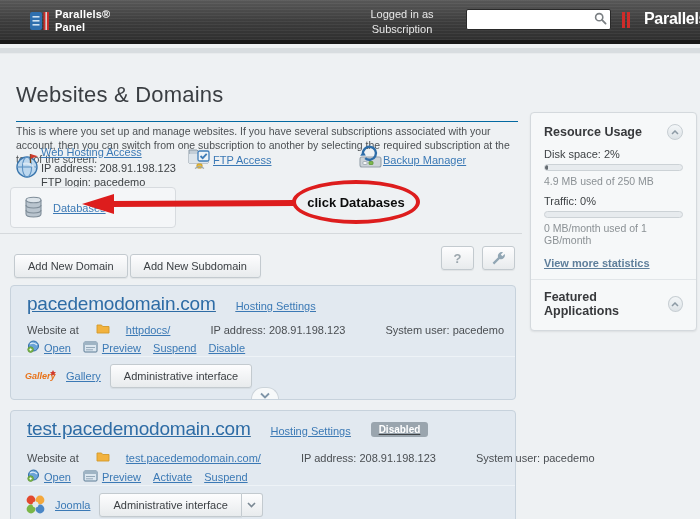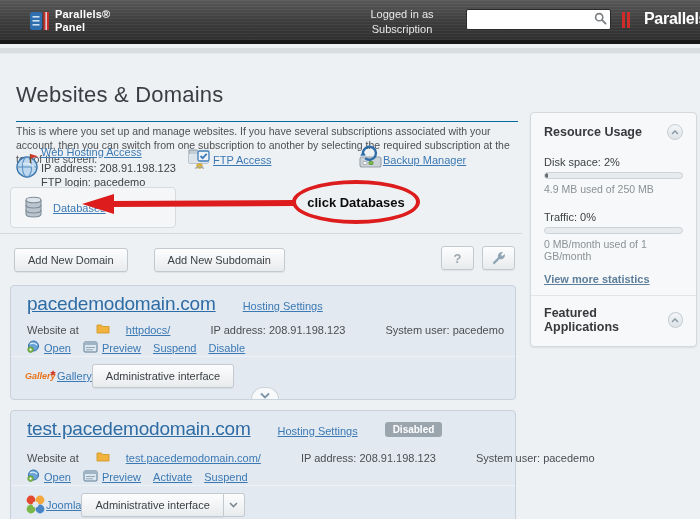--- a/index.html
+++ b/index.html
@@ -74,47 +74,47 @@
   .ann-arrow { position:absolute; left:80px; top:191px; z-index:5; }
 
   
   .btn {
     display:inline-flex; align-items:center; justify-content:center;
     background:linear-gradient(#fdfdfe, #e8ebed);
     border:1px solid #c3cacf; border-radius:3px;
     color:#3b3f43; font-size:11px; padding:0 13px; height:24px; cursor:pointer;
     box-shadow:0 1px 1px rgba(0,0,0,.06);
   }
-  .actions-row { position:absolute; left:14px; top:248px; display:flex; gap:26px; }
+  .actions-row { position:absolute; left:14px; top:254px; display:flex; gap:2px; }
   .util-btns { position:absolute; left:441px; top:246px; display:flex; gap:8px; }
   .util-btns .btn { width:33px; padding:0; }
   .help-q { color:#9ba6ad; font-weight:bold; font-size:13px; }
 
   
   .card {
     position:absolute; left:10px; width:506px;
     background:#e2e9f0; border:1px solid #c7d2dc; border-radius:4px;
   }
   .card1 { top:285px; height:115px; }
   .card2 { top:410px; height:120px; }
-  .title-row { position:absolute; left:16px; top:7px; display:flex; align-items:baseline; gap:27px; white-space:nowrap; }
+  .title-row { position:absolute; left:16px; top:7px; display:flex; align-items:baseline; gap:20px; white-space:nowrap;text-decoration:underline; }
   .domain-title { font-size:19px; color:#2e6ca5; text-decoration:underline; font-weight:normal; letter-spacing:-.2px; }
   .hs-link { font-size:11px; }
   .badge {
     background:#9aa5ae; color:#fff; font-size:10px; font-weight:bold;
     border-radius:3px; padding:2px 8px; position:relative; top:-2px;
   }
   .info-row { position:absolute; left:16px; display:flex; align-items:center; font-size:11px; color:#4a4e52; white-space:nowrap;gap:12px; }
   .info-row .gap { width:16px; }
   .info-row .ficon { margin:0 4px 0 5px; }
   .links-row { position:absolute; left:16px; display:flex; align-items:center; gap:12px; font-size:11px; }
   .links-row .with-icon { display:inline-flex; align-items:center; gap:4px; }
   .app-row {
     position:absolute; left:0; right:0; border-top:1px solid #eef3f7;
-    display:flex; align-items:center; padding:7px 14px 0 14px;
+    display:flex; align-items:center; gap:9px; padding:7px 14px 0 14px;
   }
   .split-btn { display:inline-flex; }
   .split-btn .btn { border-radius:3px 0 0 3px; }
   .split-btn .seg {
     width:21px; height:24px; border:1px solid #c3cacf; border-left:none;
     border-radius:0 3px 3px 0; background:linear-gradient(#fdfdfe,#e8ebed);
     display:flex; align-items:center; justify-content:center; cursor:pointer;
   }
   .expander {
     position:absolute; left:240px; bottom:0; width:28px; height:12px;
@@ -128,21 +128,21 @@
     background:#f6f8f9; border:1px solid #d4d9dd; border-radius:4px;
     box-shadow:0 1px 2px rgba(0,0,0,.08); padding:11px 13px 12px 13px;
   }
   .panel-head { display:flex; align-items:center; justify-content:space-between; }
   .panel-title { font-size:12.5px; font-weight:bold; color:#37393c; }
   .toggle {
     width:16px; height:16px; border-radius:50%; cursor:pointer;
     background:linear-gradient(#f3f6f8,#dde3e7); border:1px solid #c7ced3;
     display:flex; align-items:center; justify-content:center;
   }
-  .metric-label { margin-top:16px; font-size:11px; color:#3e4245; }
+  .metric-label { margin-top:8px; font-size:11px; color:#3e4245; }
   .bar { margin-top:4px; height:7px; background:#e7ebee; border:1px solid #ccd2d6; border-radius:4px; overflow:hidden; }
   .bar .fill { height:100%; background:#646b71; border-radius:3px; }
   .metric-detail { margin-top:4px; font-size:10.5px; color:#8b9195; }
   .more-link { display:inline-block; margin-top:11px; font-size:11px; }
   .panel-divider { margin:10px -13px; height:1px; background:#e1e5e8; }
 </style>
 </head>
 <body>
 
 <div class="stage">

